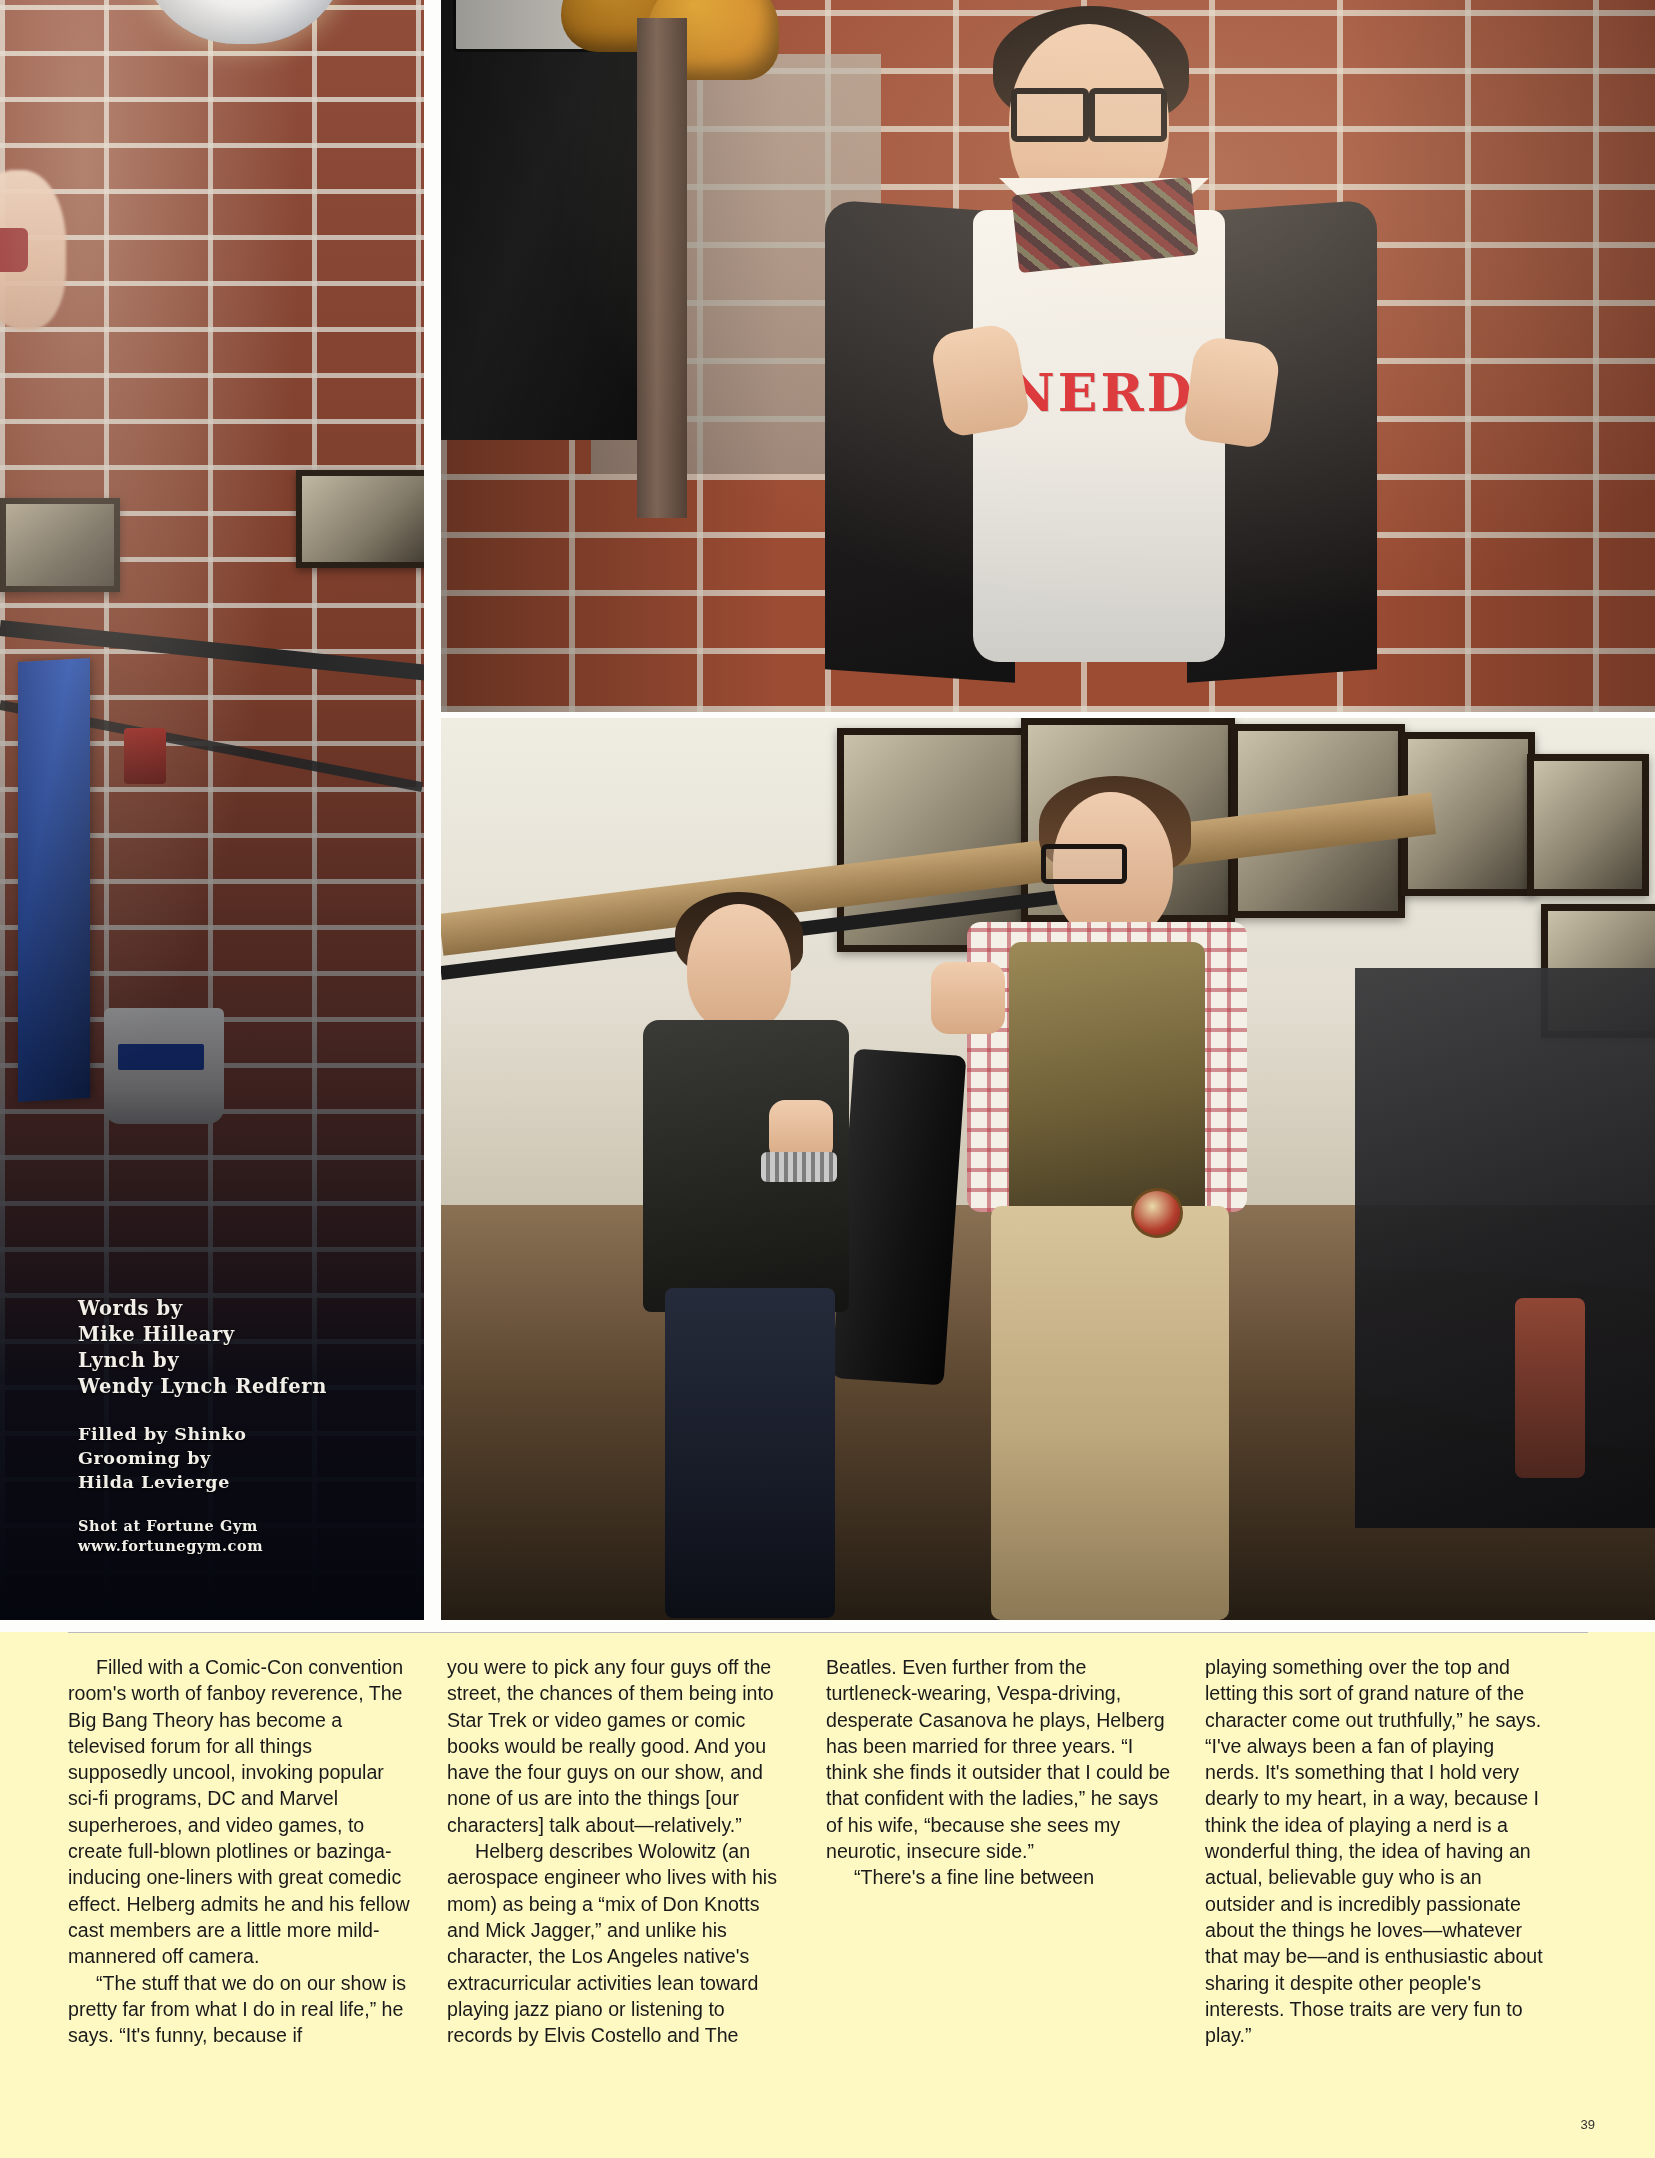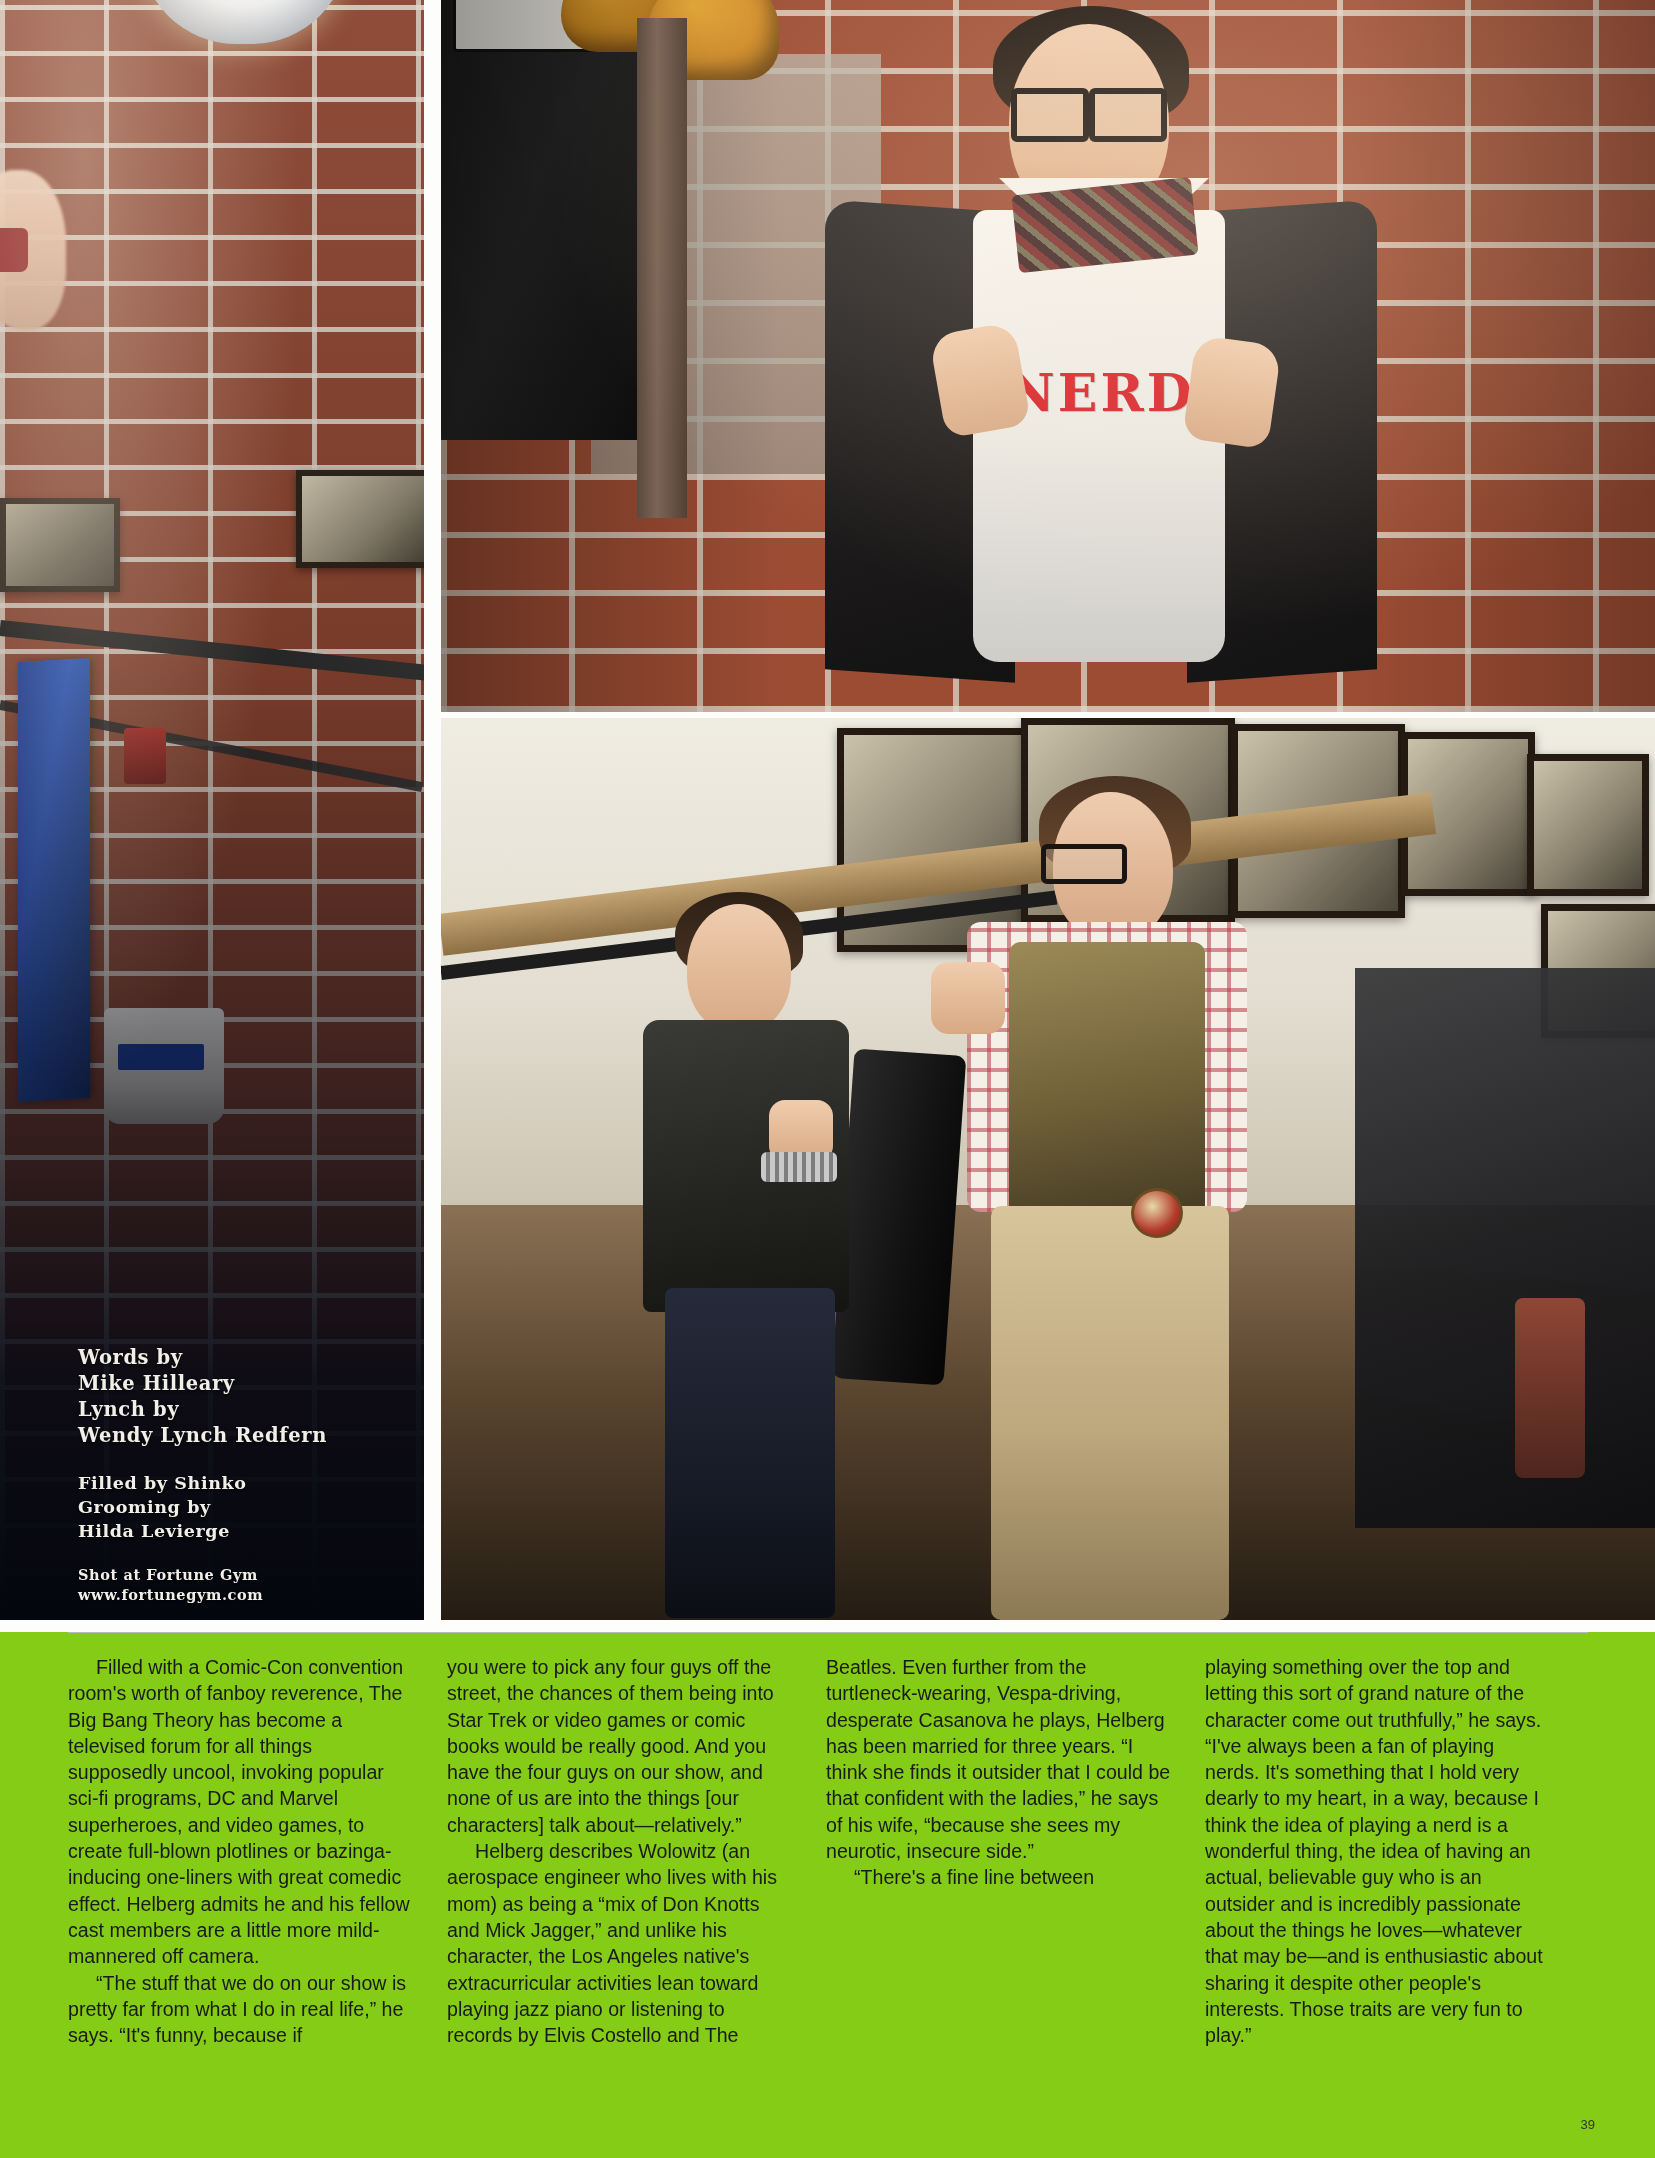--- a/index.html
+++ b/index.html
@@ -132,21 +132,21 @@
     position: absolute;
     left: 124px; top: 728px;
     width: 42px; height: 56px;
     background: linear-gradient(180deg, #b02a22, #6f1712);
     border-radius: 4px;
   }
 
   .credits {
     position: absolute;
     left: 78px;
-    top: 1345px;
+    top: 1296px;
     width: 320px;
     color: #f2efe8;
     font-family: "DejaVu Serif", serif;
     text-shadow: 0 1px 3px rgba(0,0,0,0.8);
   }
   .credits .line {
     font-size: 19.5px;
     line-height: 26px;
     letter-spacing: 0.6px;
     font-weight: 700;
@@ -470,21 +470,21 @@
     opacity: .8;
   }
 
   
   .article {
     position: absolute;
     left: 0;
     top: 1632px;
     width: 1655px;
     height: 526px;
-    background: #84cc16;
+    background: #fef9c3;
   }
   .rule-top {
     position: absolute;
     left: 68px; top: 0;
     width: 1520px; height: 1px;
     background: #b9b9b9;
   }
   .cols {
     position: absolute;
     left: 68px; top: 22px;

